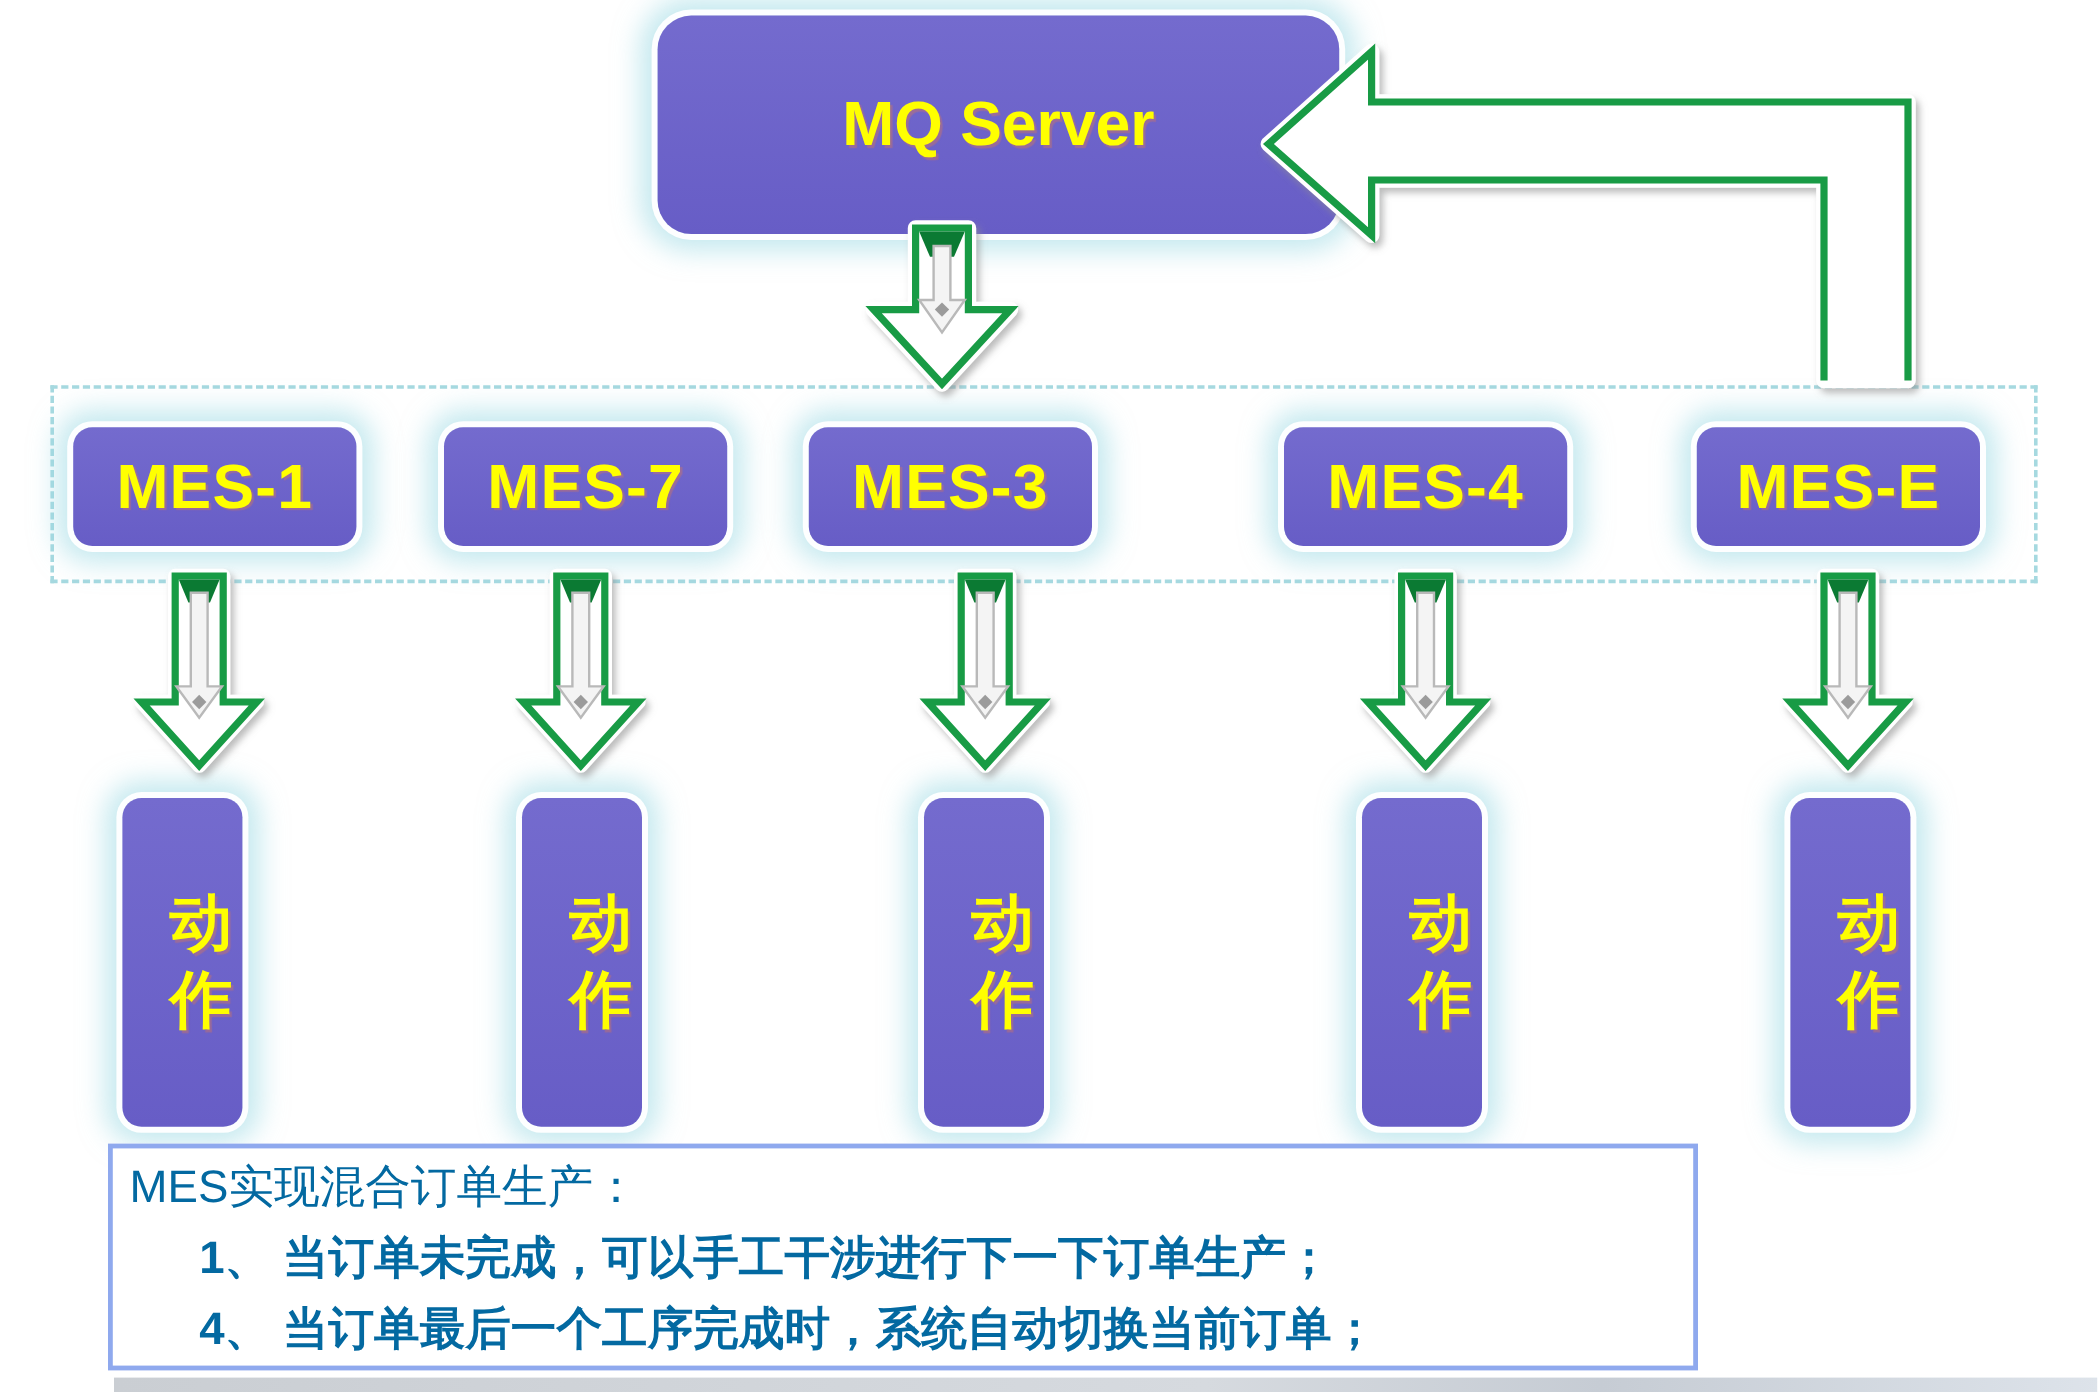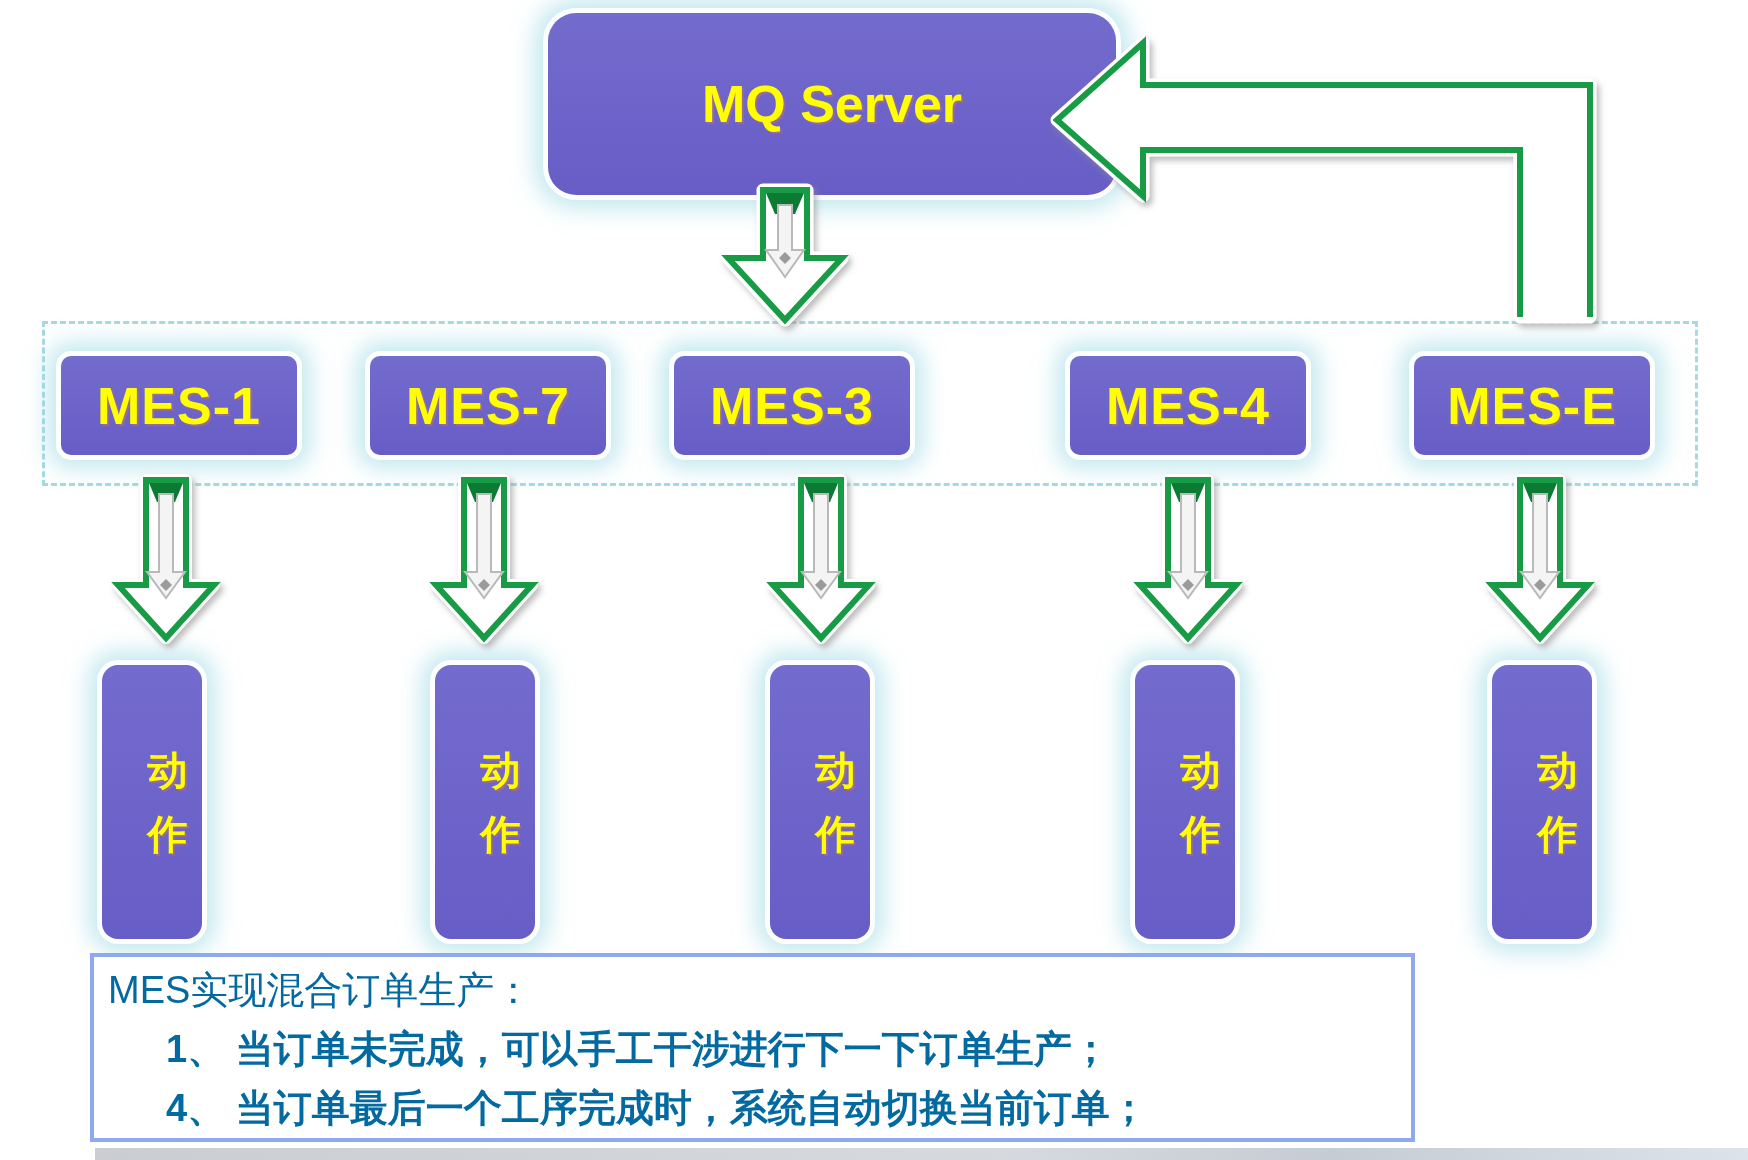--- a/index.html
+++ b/index.html
@@ -19,25 +19,25 @@
     box-shadow:0 0 0 5px rgba(255,255,255,0.95), 0 0 22px 14px rgba(150,215,226,0.55);
   }
   .node .label{
     color:#ffff00;
     font-weight:bold;
     text-shadow:2px 2px 1px rgba(225,120,80,0.4);
     white-space:nowrap;
   }
   #mq-server{left:548px;top:13px;width:568px;height:182px;border-radius:28px;}
   #mq-server .label{font-size:52px;}
-  .mes-node{top:356px;width:236px;height:99px;border-radius:10px;}
+  .mes-node{top:356px;width:236px;height:99px;}
   .mes-node .label{font-size:52px;letter-spacing:1px;}
   .action-node{top:665px;width:100px;height:274px;}
   .action-node .label{
-    font-size:40px;line-height:64px;
+    font-size:52px;line-height:64px;
     width:56px;text-align:center;
     word-break:break-all;white-space:normal;margin-left:31px;
   }
   
   #mes-dashed-box{
     position:absolute;left:42px;top:321px;width:1650px;height:159px;
     border:3px dashed #a6d9e0;
     background:transparent;
   }
   

